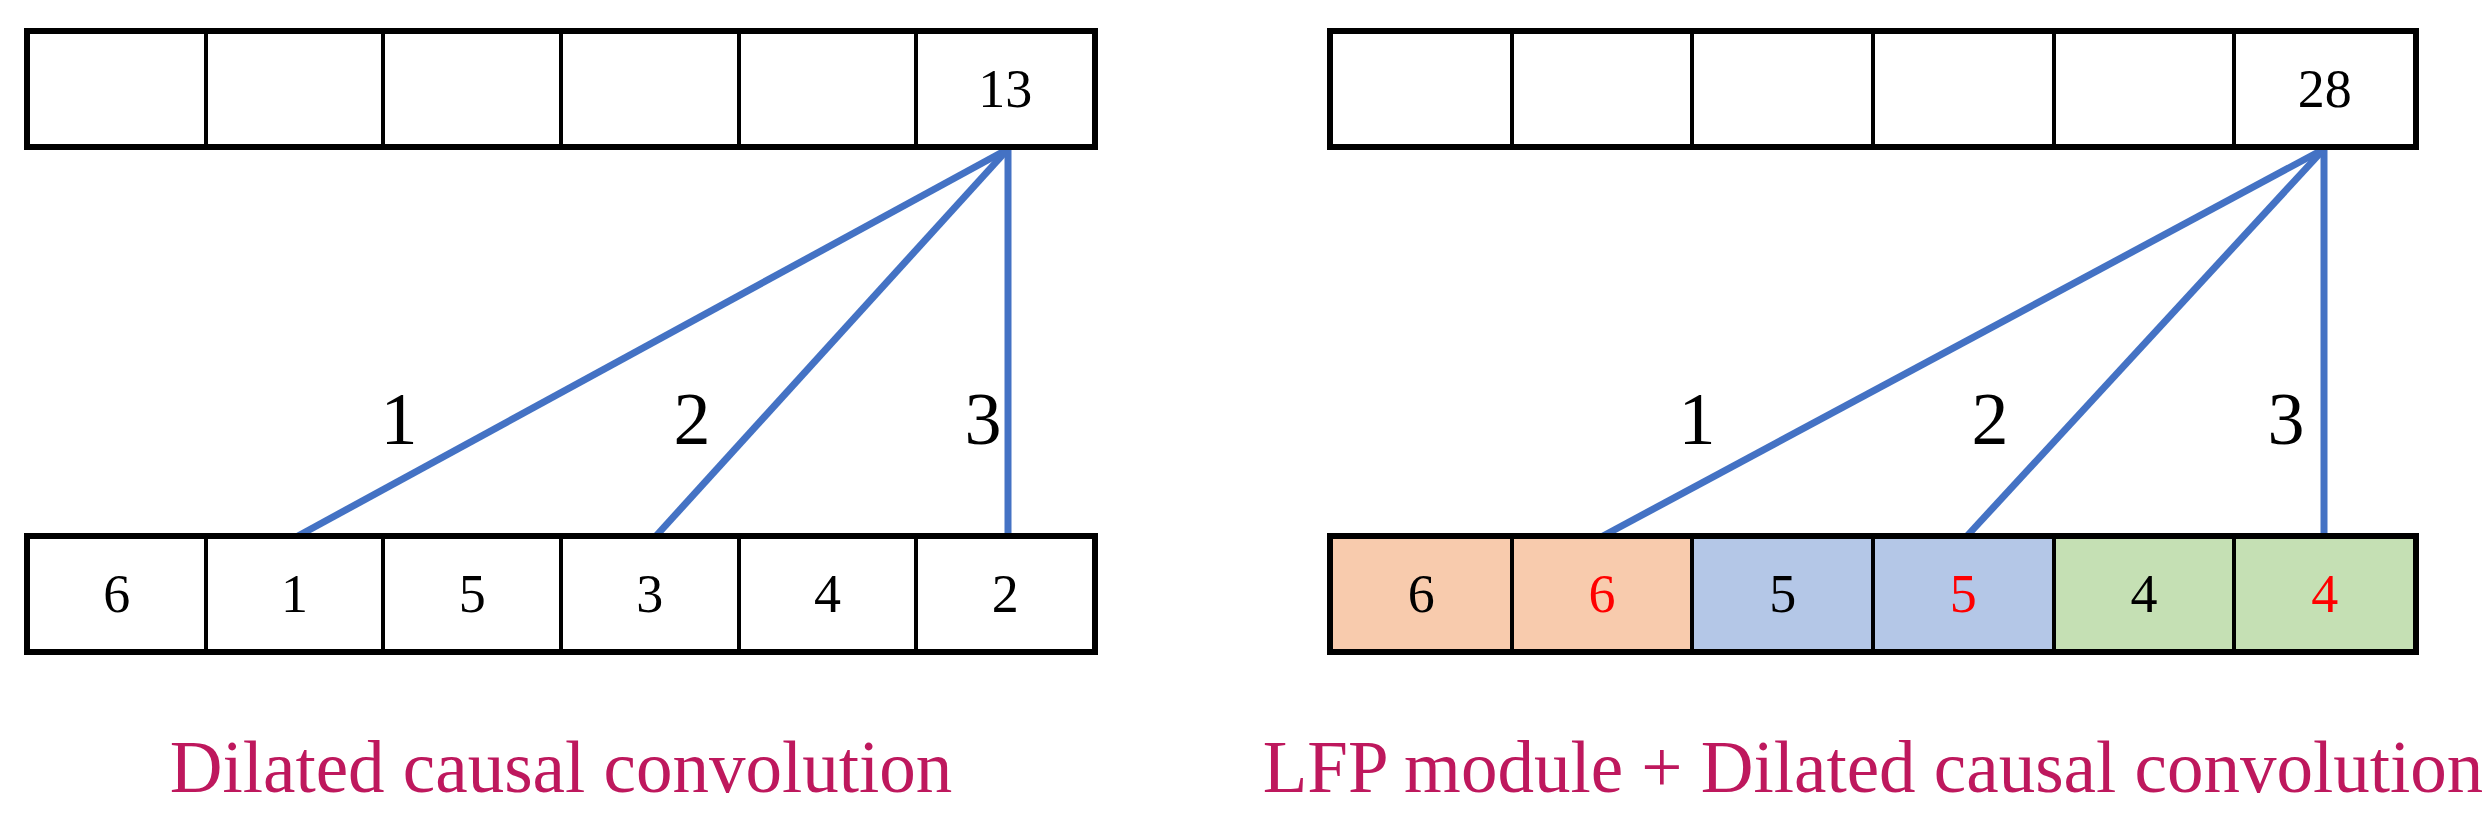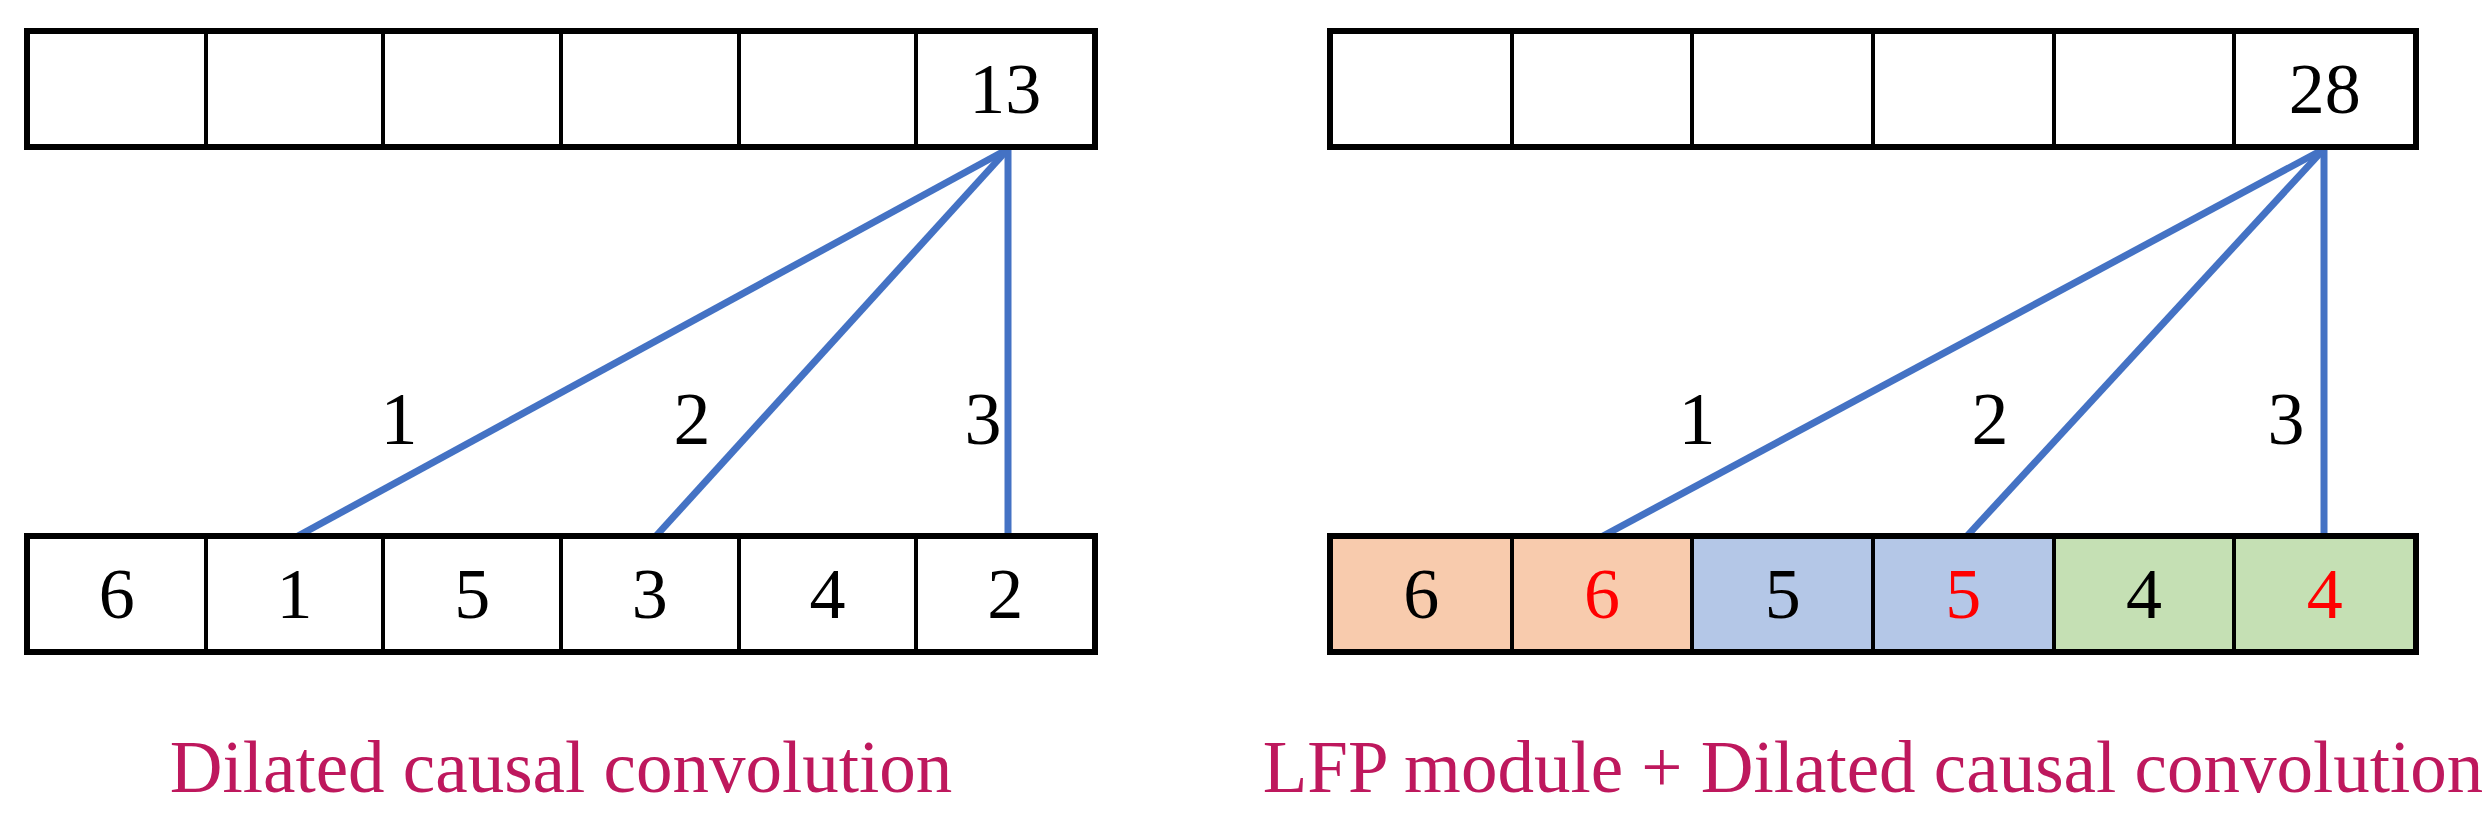--- a/index.html
+++ b/index.html
@@ -22,21 +22,21 @@
   }
   .row.output-left {left:24px;  top:28px;  width:1074px;height:122px;}
   .row.input-left  {left:24px;  top:533px; width:1074px;height:122px;}
   .row.output-right{left:1327px;top:28px;  width:1092px;height:122px;}
   .row.input-right {left:1327px;top:533px; width:1092px;height:122px;}
   .cell{
     flex:1;
     border-right:4px solid #000;
     box-sizing:border-box;
     display:flex;align-items:center;justify-content:center;
-    font-size:72px;line-height:1;
+    font-size:54px;line-height:1;
     background:#ffffff;
   }
   .cell:last-child{border-right:none;}
   .kernel-label{
     position:absolute;
     transform:translate(-50%,-50%);
     font-size:74px;line-height:1;
     color:#000;
   }
   .kl-L1{left:399px; top:419px;}

